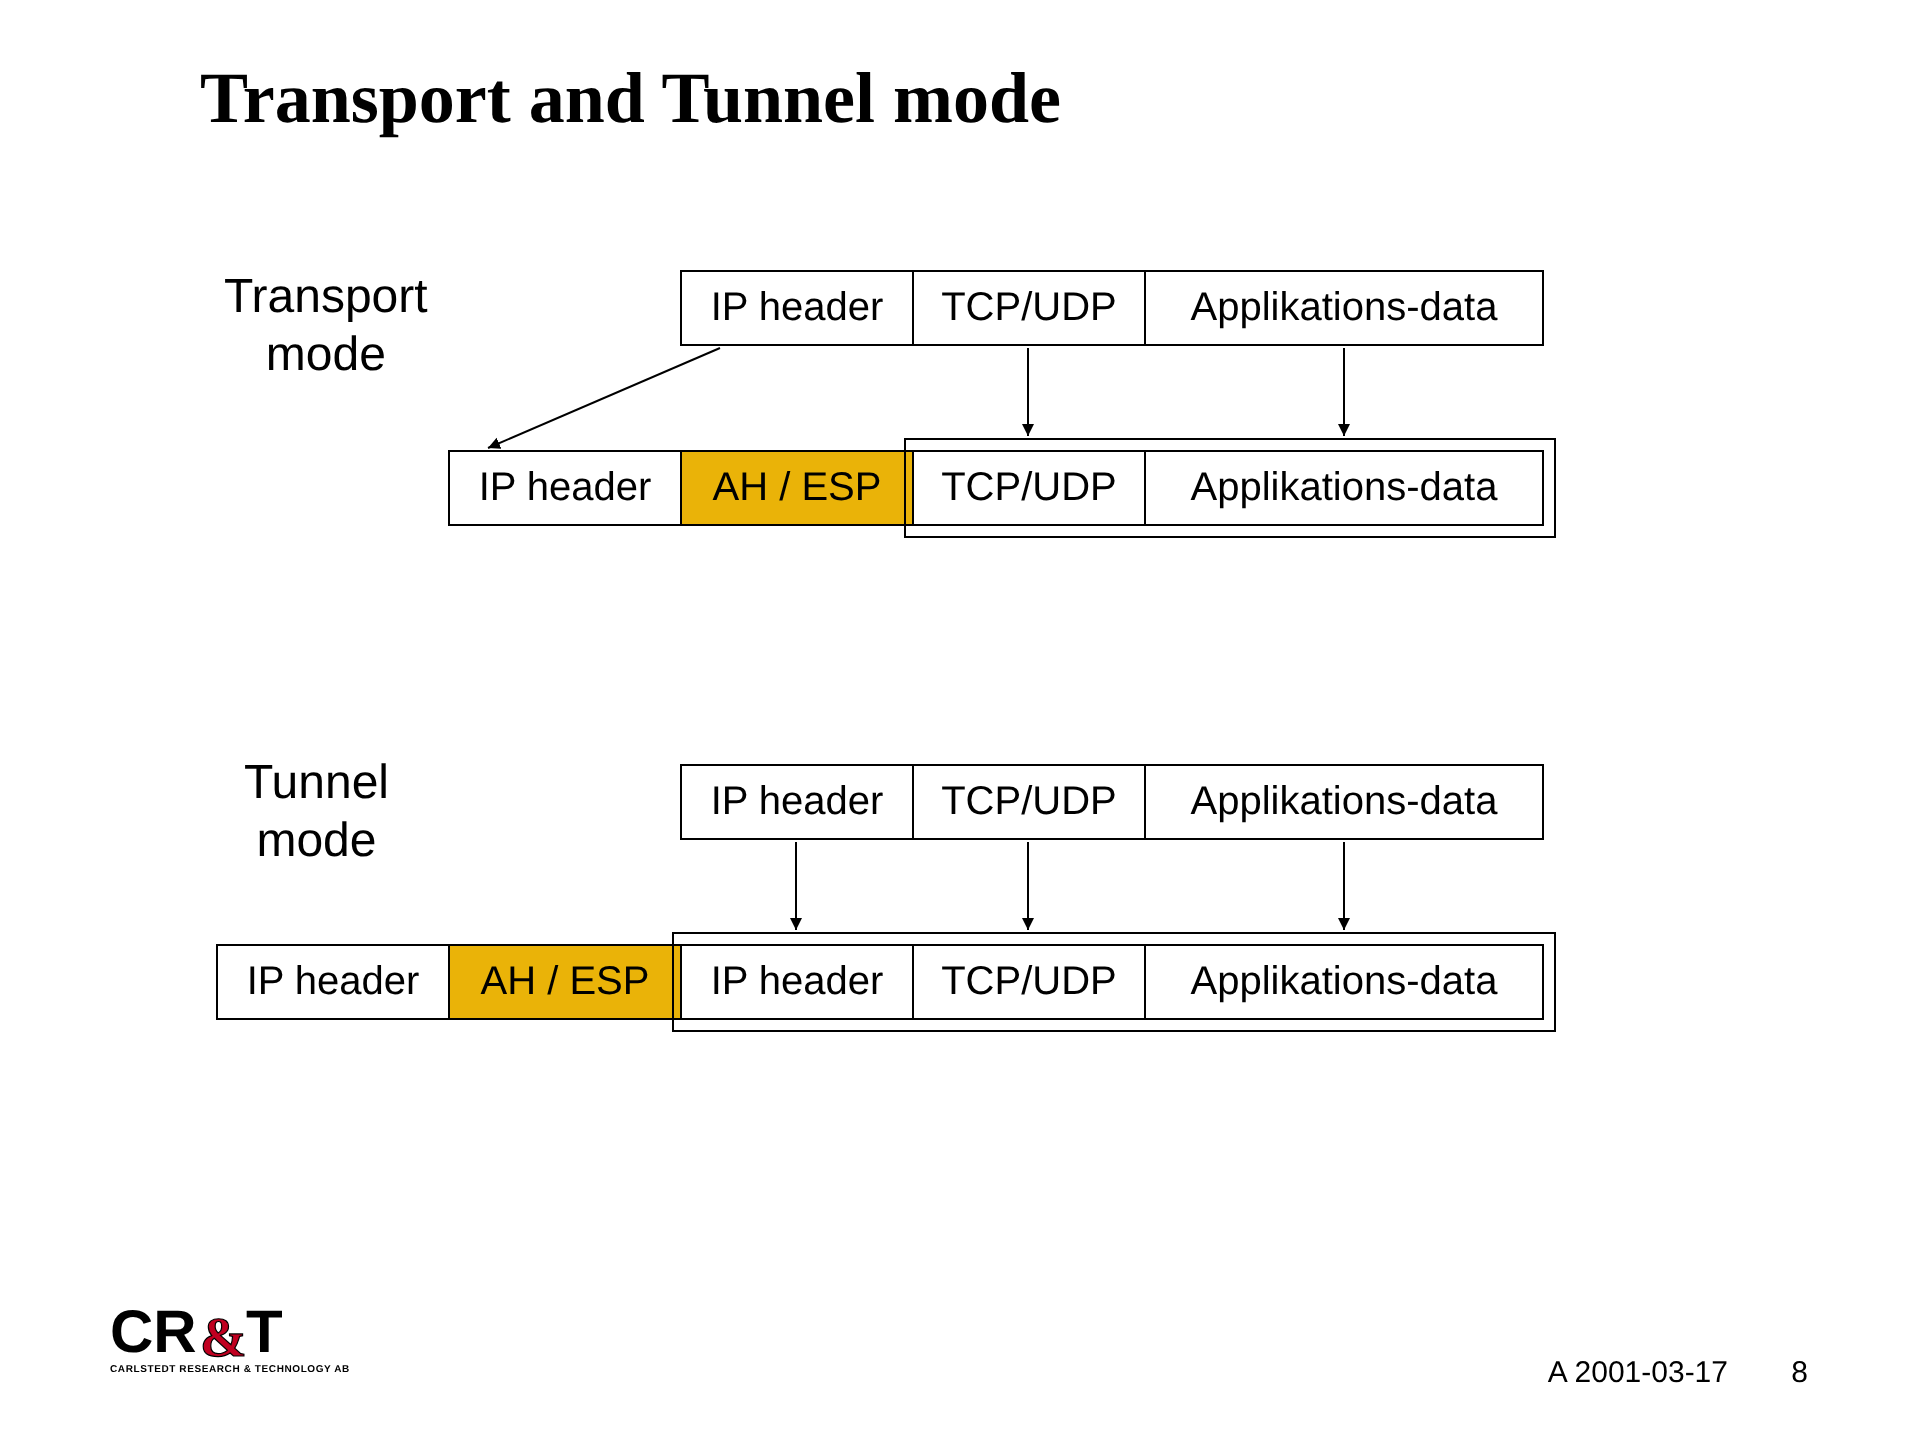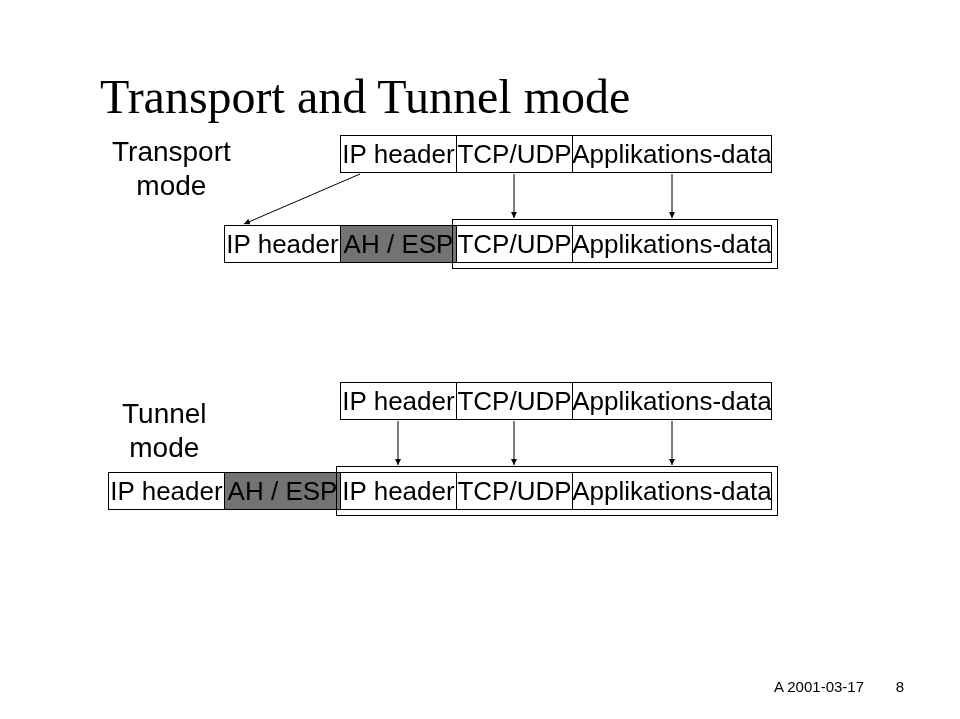--- a/index.html
+++ b/index.html
@@ -4,49 +4,48 @@
   <style>
     * { box-sizing: border-box; margin: 0; padding: 0; }
     html, body { width: 960px; height: 719px; background: #fff; font-family: Arial, Helvetica, sans-serif; }
     .page { position: relative; width: 960px; height: 719px; }
 
     .title {
       position: absolute;
       top: 28px;
       left: 100px;
       font-family: "Times New Roman", Times, serif;
-      font-weight: normal;
-      font-size: 48px;
+      font-weight: bold;
+      font-size: 36px;
       color: #000;
-      margin-top: 41px;
     }
 
     .mode-label {
       position: absolute;
-      font-size: 28px;
+      font-size: 24px;
       color: #000;
       text-align: center;
       line-height: 1.2;
     }
     .transport-label { top: 135px; left: 112px; }
-    .tunnel-label    { top: 397px; left: 122px; }
+    .tunnel-label    { top: 378px; left: 122px; }
 
     .pkt-cell {
       position: absolute;
       border: 1px solid #000;
       background: #fff;
       display: flex;
       align-items: center;
       justify-content: center;
-      font-size: 26px;
+      font-size: 20px;
       color: #000;
       padding: 16px 8px;
       white-space: nowrap;
     }
-    .shaded { background: #737373; }
+    .shaded { background: #eab308; }
 
     .overlay-box {
       position: absolute;
       border: 1px solid #000;
       background: transparent;
       pointer-events: none;
     }
     .footer-text {
       position: absolute;
       top: 678px;
@@ -128,17 +127,26 @@
 
     <line x1="672" y1="174" x2="672" y2="218" stroke="#000" stroke-width="1" marker-end="url(#ah)"></line>
 
     <line x1="398" y1="421" x2="398" y2="465" stroke="#000" stroke-width="1" marker-end="url(#ah)"></line>
 
     <line x1="514" y1="421" x2="514" y2="465" stroke="#000" stroke-width="1" marker-end="url(#ah)"></line>
 
     <line x1="672" y1="421" x2="672" y2="465" stroke="#000" stroke-width="1" marker-end="url(#ah)"></line>
   </svg>
 
+  <div class="logo">
+    <svg width="130" height="50" viewBox="0 0 130 50">
+      <text x="0" y="26" class="logo-cr">CR</text>
+
+      <text x="45" y="28" font-family="Georgia, 'Times New Roman', serif" font-weight="bold" font-size="28" fill="#c00020" stroke="#000" stroke-width="0.6">&amp;</text>
+      <text x="68" y="26" class="logo-t">T</text>
+      <text x="0" y="36" class="logo-sub">CARLSTEDT RESEARCH &amp; TECHNOLOGY AB</text>
+    </svg>
+  </div>
 
   <div class="footer-text footer-right">A 2001-03-17</div>
   <div class="footer-pagenum">8</div>
 
 </div>
 
 </body></html>

